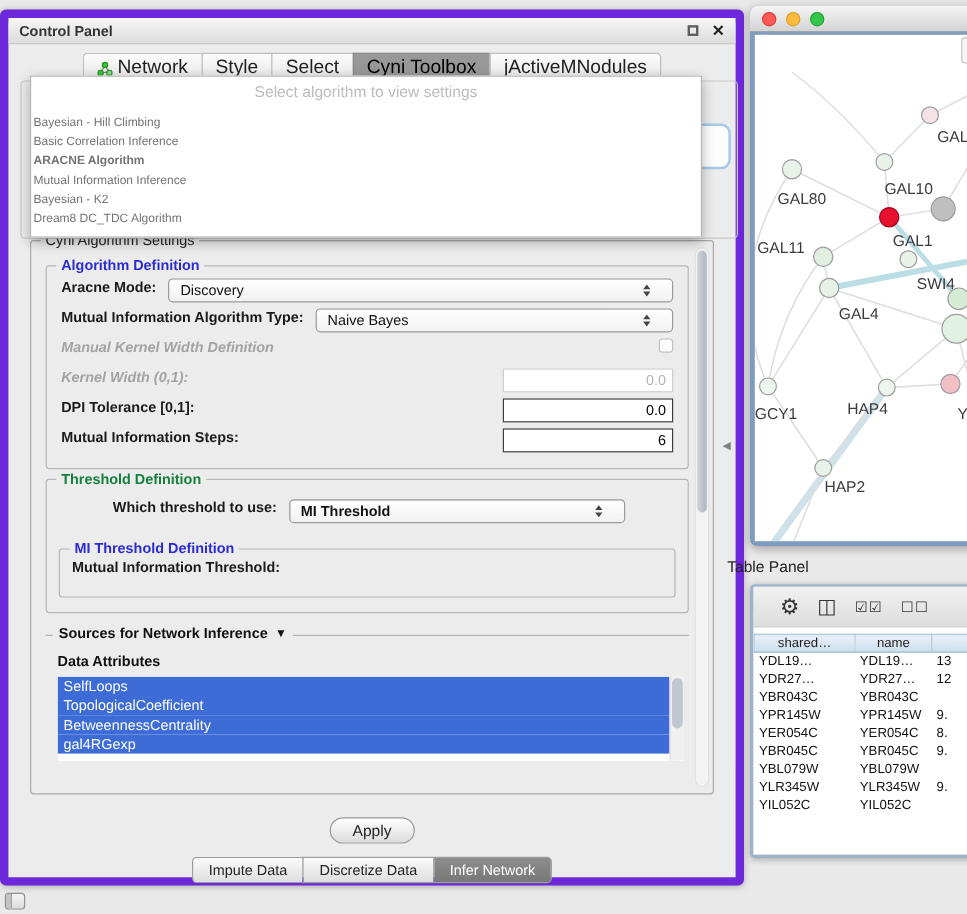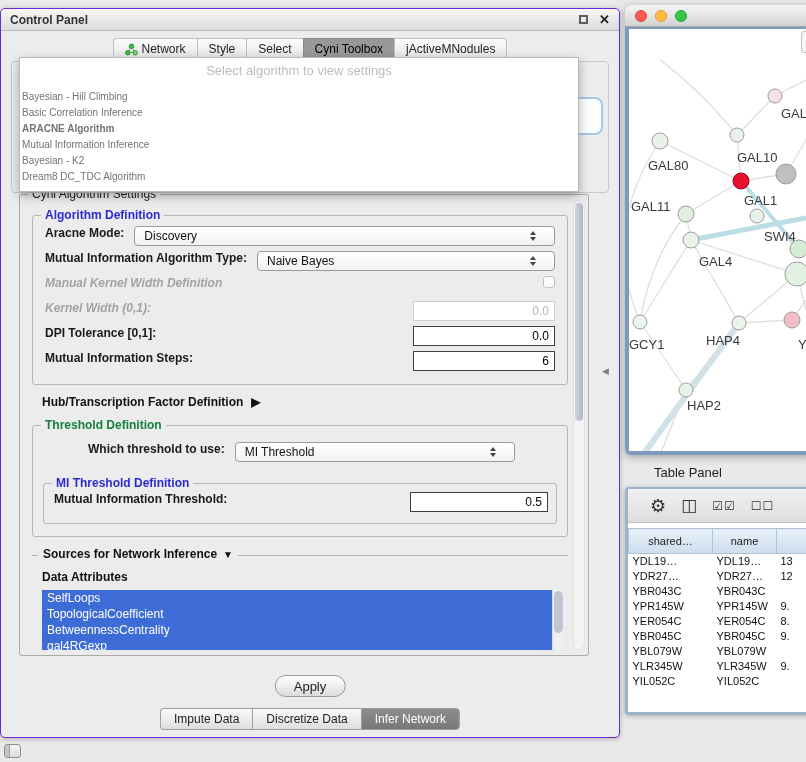--- a/index.html
+++ b/index.html
@@ -2,31 +2,31 @@
 <html><head>
 <meta charset="utf-8">
 <style>
   * { box-sizing: border-box; margin: 0; padding: 0; }
   html,body { width:806px; height:762px; }
   body { font-family:"Liberation Sans", sans-serif; background:#e9e9e9; overflow:hidden; }
   .desktop { position:relative; width:806px; height:762px; overflow:hidden; }
 
   
   .cp-window { position:absolute; left:0; top:8px; width:620px; height:730px;
-    background:#ececec; border:1px solid #6d28d9; border-radius:5px;
+    background:#ececec; border:7px solid #6d28d9; border-radius:5px;
     box-shadow:0 1px 5px rgba(0,0,0,.25); }
   .cp-titlebar { height:22px; background:linear-gradient(#f7f7f7,#dcdcdc);
     border-bottom:1px solid #b8b8b8; border-radius:5px 5px 0 0;
     display:flex; align-items:center; padding:0 9px; }
   .cp-title { font-size:12px; font-weight:bold; color:#333; }
   .cp-btn-restore { margin-left:auto; width:9px; height:9px; border:2px solid #5e5e5e; }
   .cp-btn-close { margin-left:11px; font-size:13px; font-weight:bold; color:#222; line-height:1; cursor:default; }
 
   .tabbar { display:flex; justify-content:center; margin-top:7px; position:relative; z-index:2; }
-  .tab { display:flex; align-items:center; gap:4px; padding:3px 11px; font-size:12px; color:#222;
+  .tab { display:flex; align-items:center; gap:4px; padding:3px 11px; font-size:16px; color:#222;
     background:linear-gradient(#fcfcfc,#e4e4e4); border:1px solid #bdbdbd; border-right-width:0; }
   .tab:first-child { border-radius:4px 0 0 4px; }
   .tab:last-child  { border-radius:0 4px 4px 0; border-right-width:1px; }
   .tab.selected { background:#989898; color:#000000; border-color:#8a8a8a; }
 
   .bg-group { position:absolute; left:10px; top:52px; width:598px; height:132px;
     border:1px solid #c8c8c8; border-radius:4px; z-index:1; }
   .peek-box { position:absolute; left:566px; top:88px; width:36px; height:38px;
     border:2px solid #a5c9e8; border-radius:8px; background:#fdfdfd; z-index:5; }
 
@@ -61,21 +61,21 @@
   .numfield { margin-left:auto; width:142px; height:20px; border:1px solid #3f3f3f; background:#fff;
     font-family:"Liberation Sans", sans-serif; font-size:12px; text-align:right; padding:0 5px; color:#000; }
   .numfield.disabled { border-color:#cdcdcd; color:#b4b4b4; }
 
   .hub-row { display:flex; align-items:center; gap:8px; padding:0 12px; height:30px;
     font-size:12px; font-weight:bold; margin-top:2px; color:#111; }
   .arrow-right { font-size:12px; }
 
   .threshold-group { margin:8px 2px 0 2px; padding:8px 0 12px; }
   .which-row { padding-left:55px; margin-top:8px; }
-  .which-combo { margin-right:40px; }
+  .which-combo { margin-right:40px;font-weight:bold; }
   .mi-group { margin:16px 10px 0 10px; padding:8px 0 6px; }
   .mi-group .form-row { padding:0 8px 0 10px; }
   .mi-field { width:138px; }
 
   .sources { position:relative; border-top:1px solid #b2b2b2; margin:18px 2px 0 2px; padding-top:2px; }
   .sources-header { position:absolute; top:-9px; left:6px; background:#ececec; padding:0 5px;
     display:flex; gap:6px; align-items:center; font-size:12px; font-weight:bold; color:#111; }
   .arrow-down { font-size:10px; }
   .attr-title { font-size:12px; font-weight:bold; margin:12px 0 6px 10px; color:#111; }
   .attr-list { position:relative; margin:0 4px 0 10px; height:70px; background:#fff; overflow:hidden; display:flex; }
@@ -108,35 +108,35 @@
     border-bottom:1px solid #a8a8a8; }
   .tl { width:12px; height:12px; border-radius:50%; }
   .tl.red    { background:#fd5b54; border:1px solid #df3e36; }
   .tl.yellow { background:#fdbc40; border:1px solid #dfa023; }
   .tl.green  { background:#34c84a; border:1px solid #24a334; }
   .net-content { position:absolute; left:4px; top:24px; width:186px; height:422px; background:#fff; overflow:hidden; }
   .net-scroll-stub { position:absolute; right:0; top:2px; width:14px; height:22px;
     background:#f6f6f6; border:1px solid #c2c2c2; border-radius:3px; }
 
   
-  .table-panel-label { position:absolute; left:654px; top:465px; font-size:13px; color:#222; }
+  .table-panel-label { position:absolute; left:606px; top:465px; font-size:13px; color:#222; }
   .table-window { position:absolute; left:625px; top:487px; width:190px; height:228px;
     background:#9db2cb; border-radius:4px; box-shadow:0 1px 5px rgba(0,0,0,.25); }
   .tw-inner { position:absolute; left:3px; top:2px; width:186px; height:223px; background:#fff;
     display:flex; flex-direction:column; }
   .tw-toolbar { height:34px; background:linear-gradient(#f1f1f1,#dddddd); border-bottom:1px solid #c0c0c0;
     display:flex; align-items:center; gap:15px; padding-left:22px; flex:none; }
   .tb-icon { color:#333; }
   .tb-icon.gear { font-size:18px; }
   .tb-icon.col  { font-size:17px; }
   .tb-icon.checks { font-size:12px; letter-spacing:1px; }
   .tw-body { flex:1; background:#fff; padding-top:5px; overflow:hidden; }
   .data-table { border-collapse:collapse; font-size:11px; width:100%; table-layout:fixed; }
   .data-table th { background:linear-gradient(#e9f1f9,#ccdded); border:1px solid #aec3d8;
-    font-weight:normal; height:25px; text-align:center; color:#222; padding:0 9px; overflow:hidden; white-space:nowrap; }
+    font-weight:normal; height:15px; text-align:center; color:#222; padding:0 9px; overflow:hidden; white-space:nowrap; }
   .data-table th:nth-child(1) { width:84px; }
   .data-table th:nth-child(2) { width:64px; }
   .data-table td { height:15px; padding:0 4px; color:#111; white-space:nowrap; overflow:hidden; }
 
   .split-arrow { position:absolute; left:602px; top:366px; font-size:9px; color:#808080; }
   .corner-icon { position:absolute; left:4px; top:744px; width:17px; height:14px;
     border:1px solid #909090; border-radius:3px; background:linear-gradient(#f4f4f4,#dcdcdc); overflow:hidden; }
   .ci-inner { width:5px; height:100%; background:#c3c3c3; border-right:1px solid #a5a5a5; }
 </style>
 </head>
@@ -236,44 +236,39 @@
             <span class="flabel">DPI Tolerance [0,1]:</span>
             <input class="numfield" value="0.0" style="">
           </div>
 
           <div class="form-row">
             <span class="flabel">Mutual Information Steps:</span>
             <input class="numfield" value="6" style="">
           </div>
         </div>
 
-        <div class="hub-row">
-          <span>Hub/Transcription Factor Definition</span>
-          <span class="arrow-right">▶</span>
-        </div>
 
         <div class="groupbox threshold-group">
           <span class="legend green">Threshold Definition</span>
 
           <div class="form-row which-row">
             <span class="flabel">Which threshold to use:</span>
             <div class="combo grow which-combo">
               <span class="combo-text">MI Threshold</span>
               <span class="spin">
                   <i class="tri-up"></i>
                   <i class="tri-down"></i>
                 </span>
             </div>
           </div>
 
           <div class="groupbox mi-group">
             <span class="legend blue">MI Threshold Definition</span>
             <div class="form-row">
               <span class="flabel">Mutual Information Threshold:</span>
-              <input class="numfield mi-field" value="0.5" style="">
             </div>
           </div>
         </div>
 
         <div class="sources">
           <div class="sources-header">
             <span>Sources for Network Inference</span>
             <span class="arrow-down">▼</span>
           </div>
           <div class="attr-title">Data Attributes</div>

